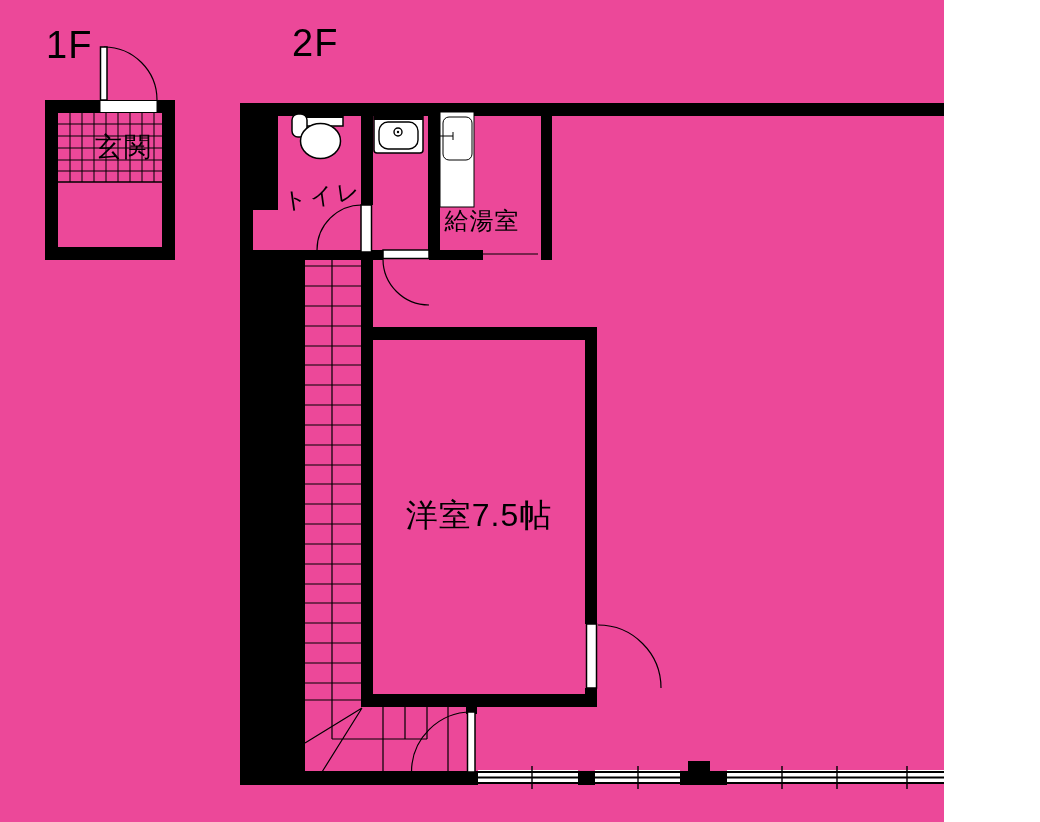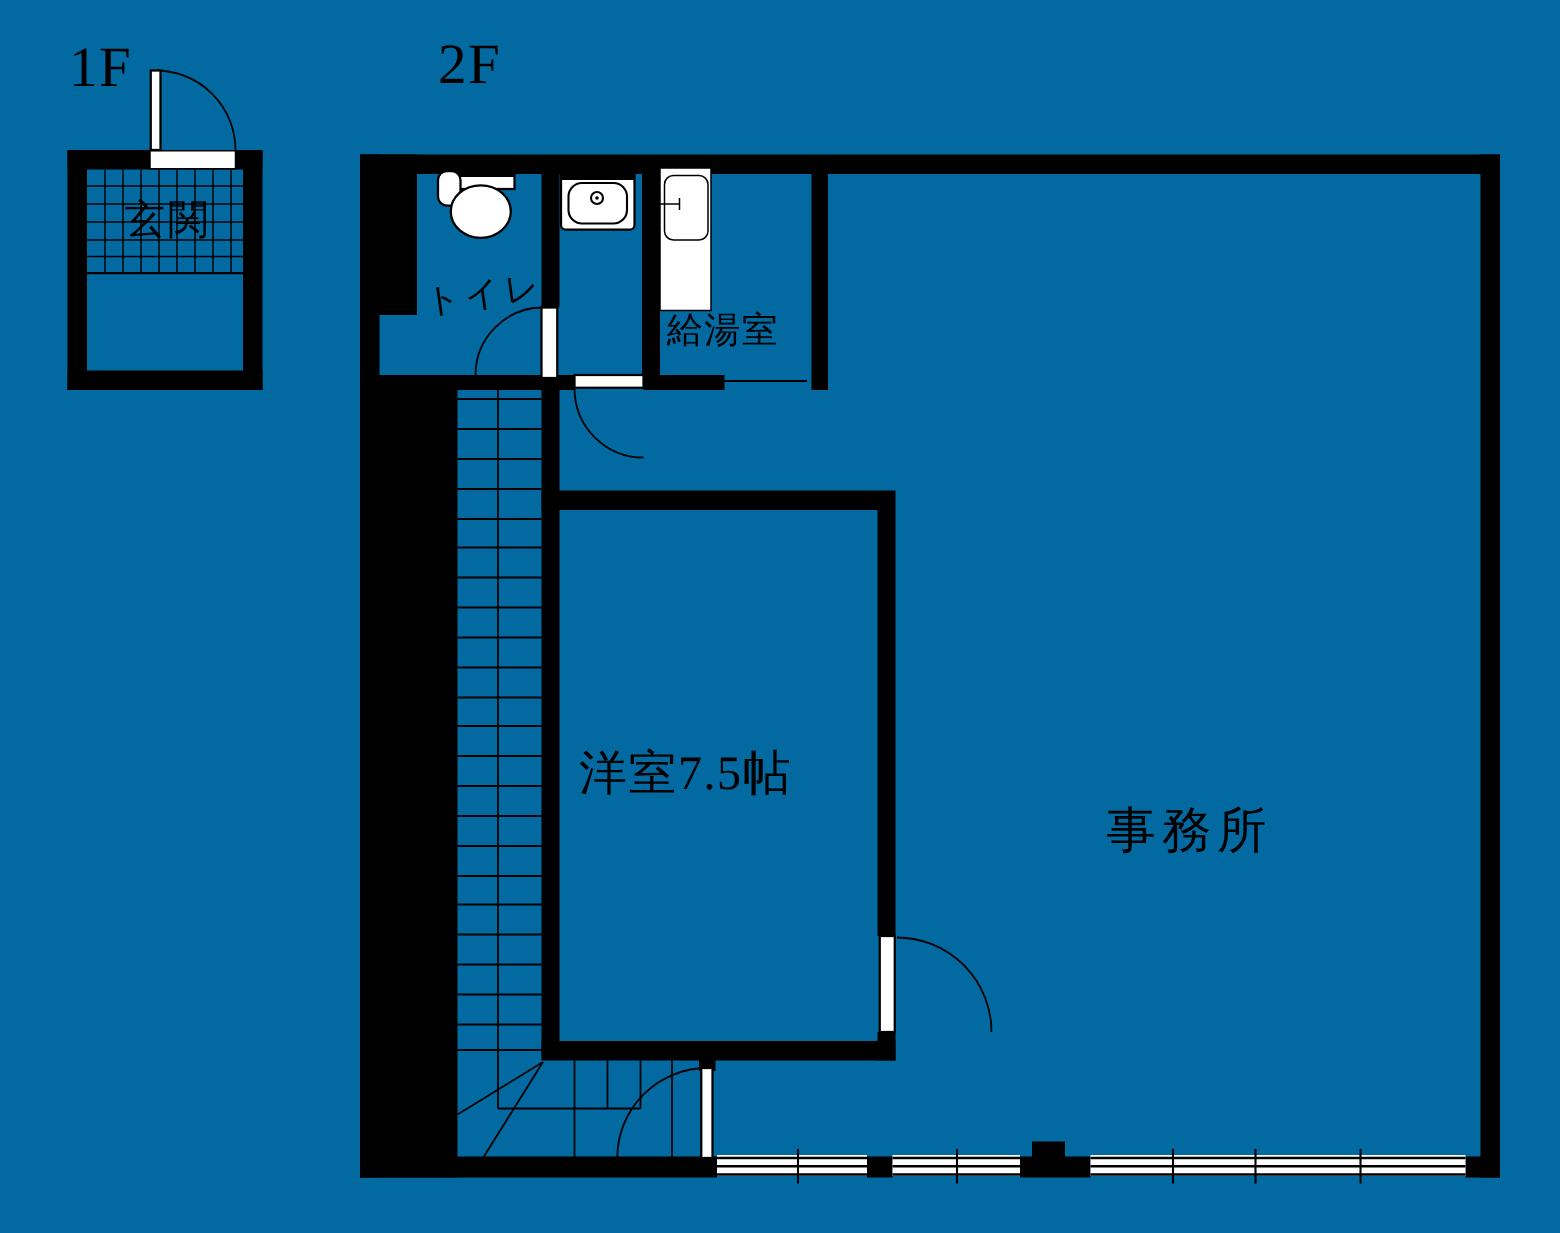--- a/index.html
+++ b/index.html
@@ -1,38 +1,38 @@
 <!DOCTYPE html>
 <html><head>
 <meta charset="utf-8">
 <style>
   html,body{margin:0;padding:0;background:#ffffff;}
   #plan{
     position:relative;
-    width:1040px;height:822px;
-    background:#0369a1;
-    font-family:Liberation Serif, serif;
+    width:944px;height:822px;
+    background:#ec4899;
+    font-family:Liberation Sans, sans-serif;
     color:#000;
     overflow:hidden;
   }
   #plan svg{position:absolute;left:0;top:0;}
   .lbl{
     position:absolute;
     white-space:nowrap;
     color:#000;
     line-height:1;
     transform:translate(-50%,-50%);
   }
   .floor-lbl{
     font-size:38px;
     font-weight:500;
     transform:none;
     letter-spacing:1px;
   }
-  .genkan{font-size:27px;letter-spacing:2px;}
+  .genkan{font-size:27px;letter-spacing:2px;margin-left:12px;}
   .toilet{font-size:23px;letter-spacing:3px;transform:translate(-50%,-50%) rotate(-8deg);}
   .kyuto{font-size:24px;letter-spacing:1px;}
   .yoshitsu{font-size:32px;letter-spacing:1px;}
   .jimusho{font-size:33px;letter-spacing:4px;}
 </style>
 </head>
 <body>
 
 <div id="plan">
 
@@ -157,16 +157,15 @@
   <div class="lbl floor-lbl" style="left:46px;top:26px;">1F</div>
 
   <div class="lbl floor-lbl" style="left:248px;top:24px;margin-left:44px;">2F</div>
 
   <div class="lbl genkan" style="left:112px;top:147px;">玄関</div>
 
   <div class="lbl toilet" style="left:323px;top:196px;">トイレ</div>
 
   <div class="lbl kyuto" style="left:482px;top:221px;">給湯室</div>
 
-  <div class="lbl yoshitsu" style="left:457px;top:515px;">洋室7.5帖</div>
+  <div class="lbl yoshitsu" style="left:479px;top:515px;">洋室7.5帖</div>
 
-  <div class="lbl jimusho" style="left:793px;top:555px;">事務所</div>
 </div>
 
 </body></html>

